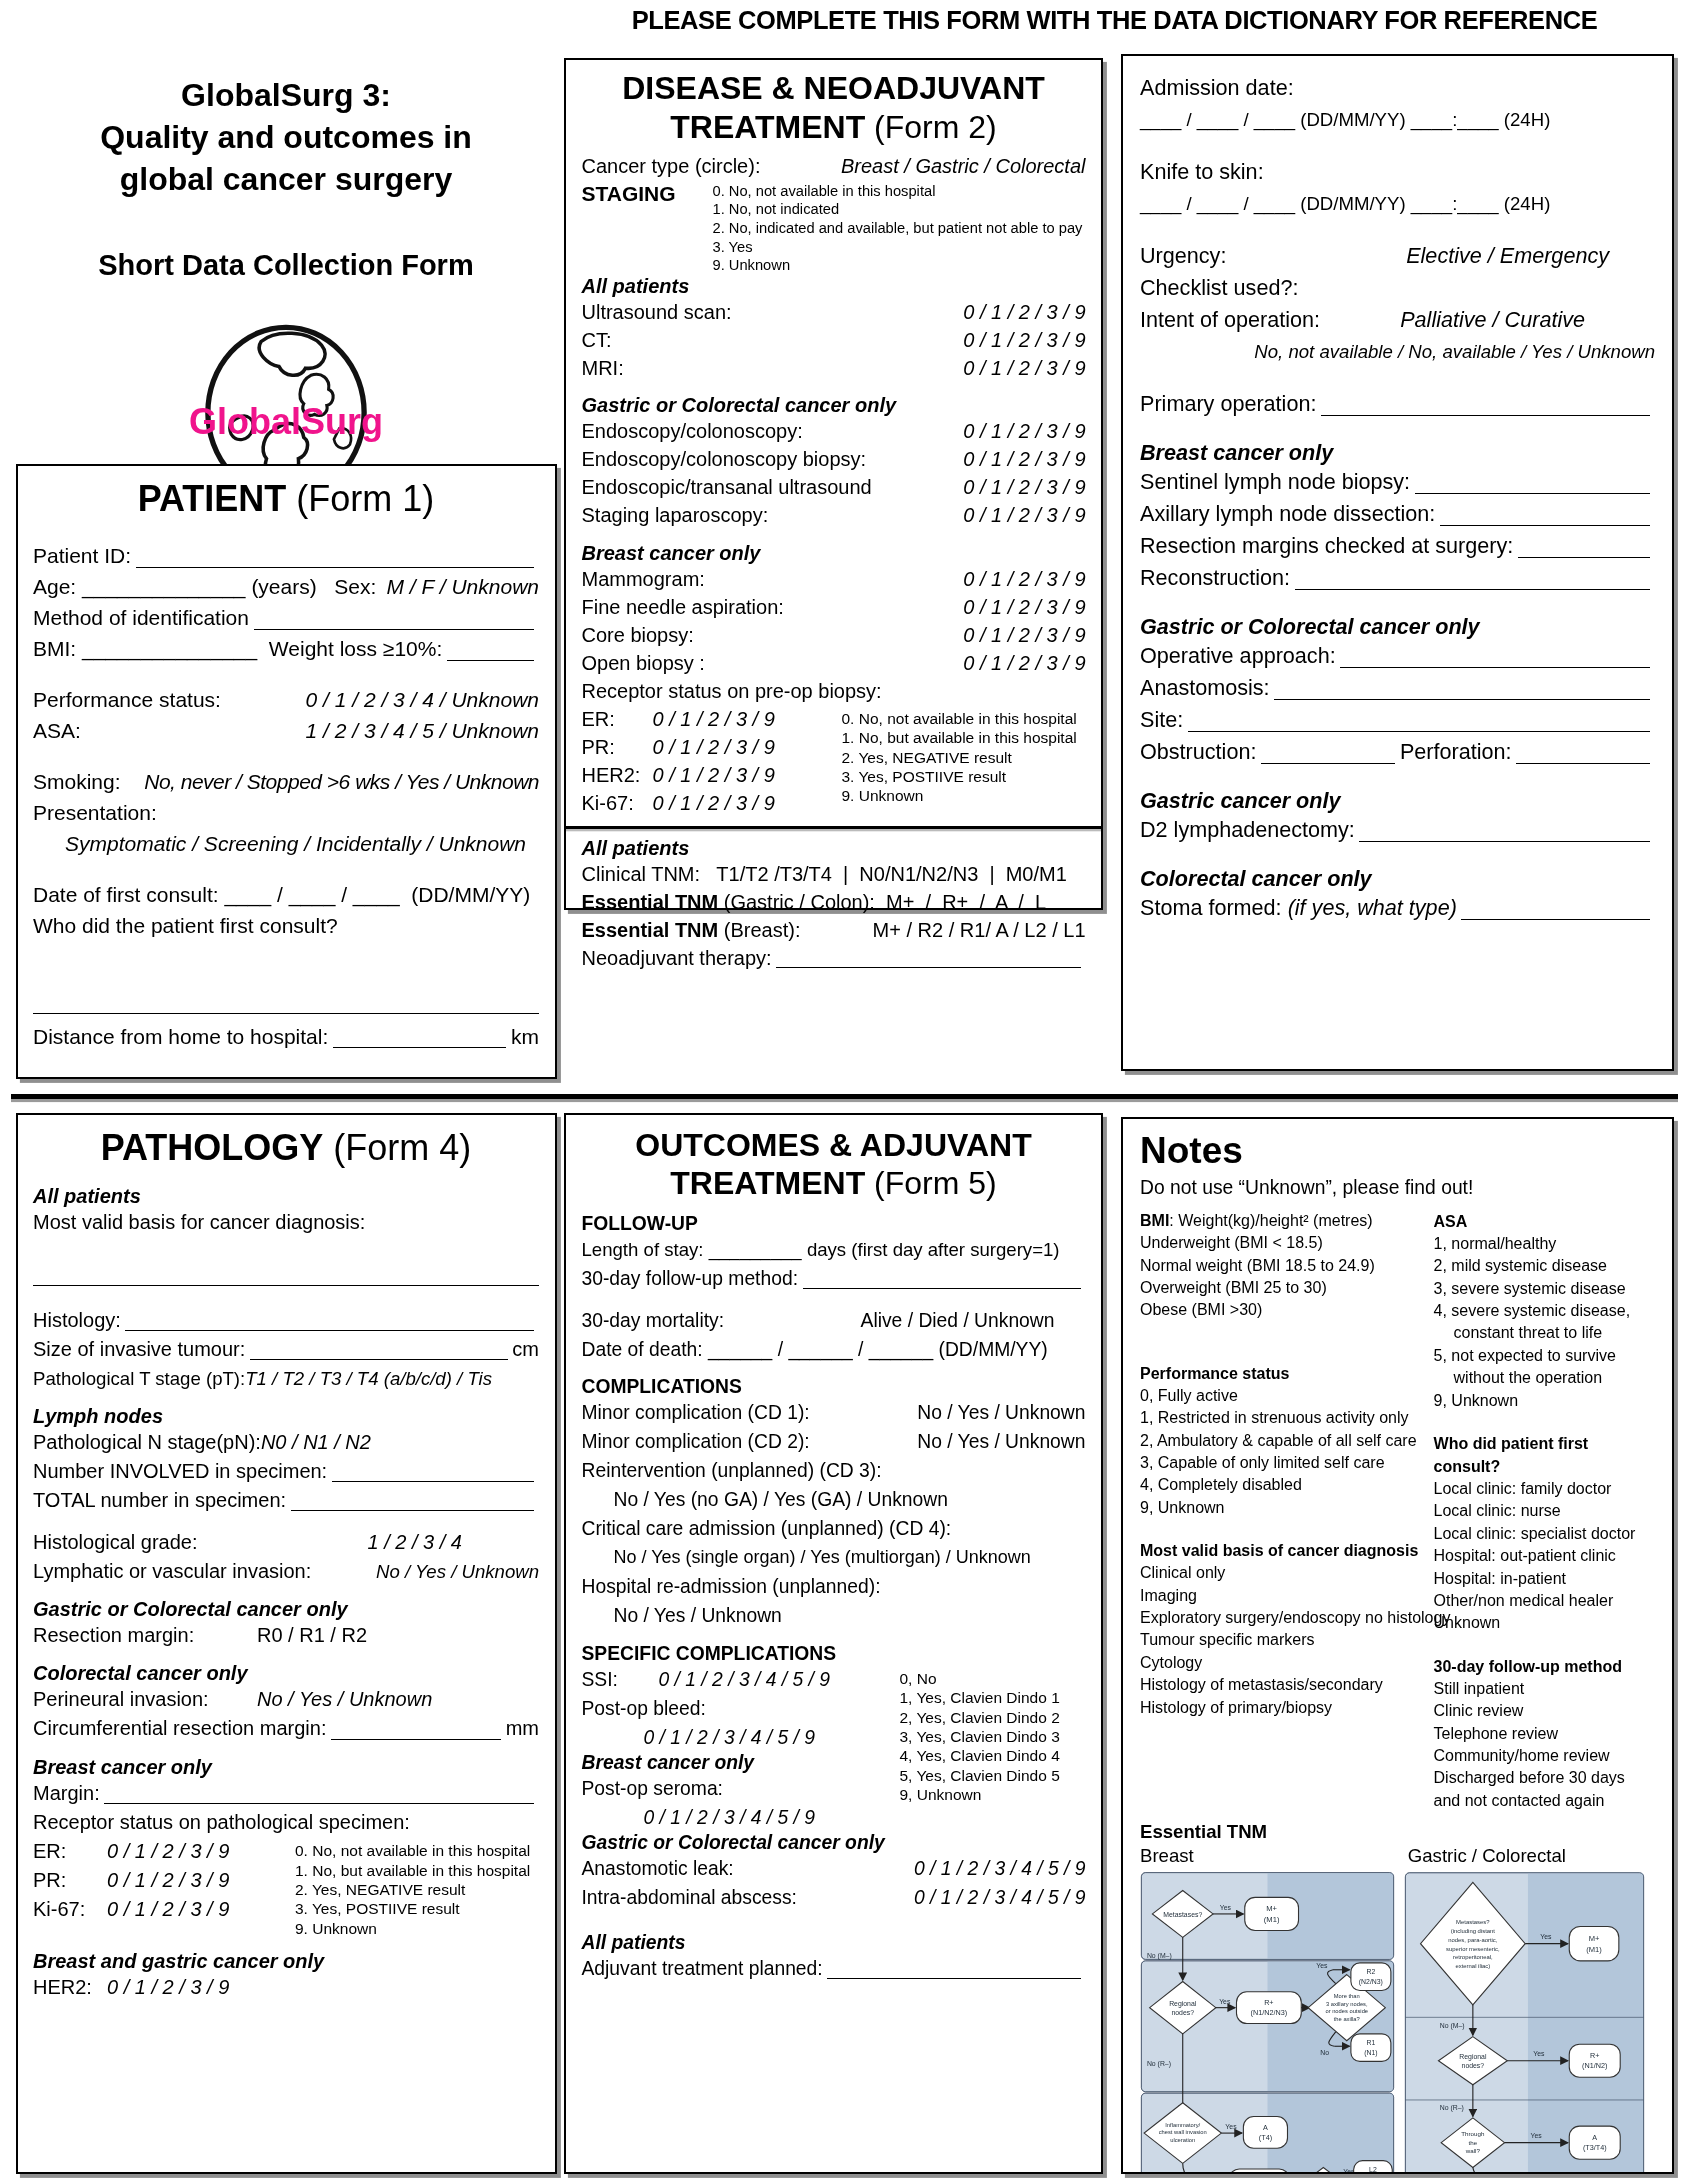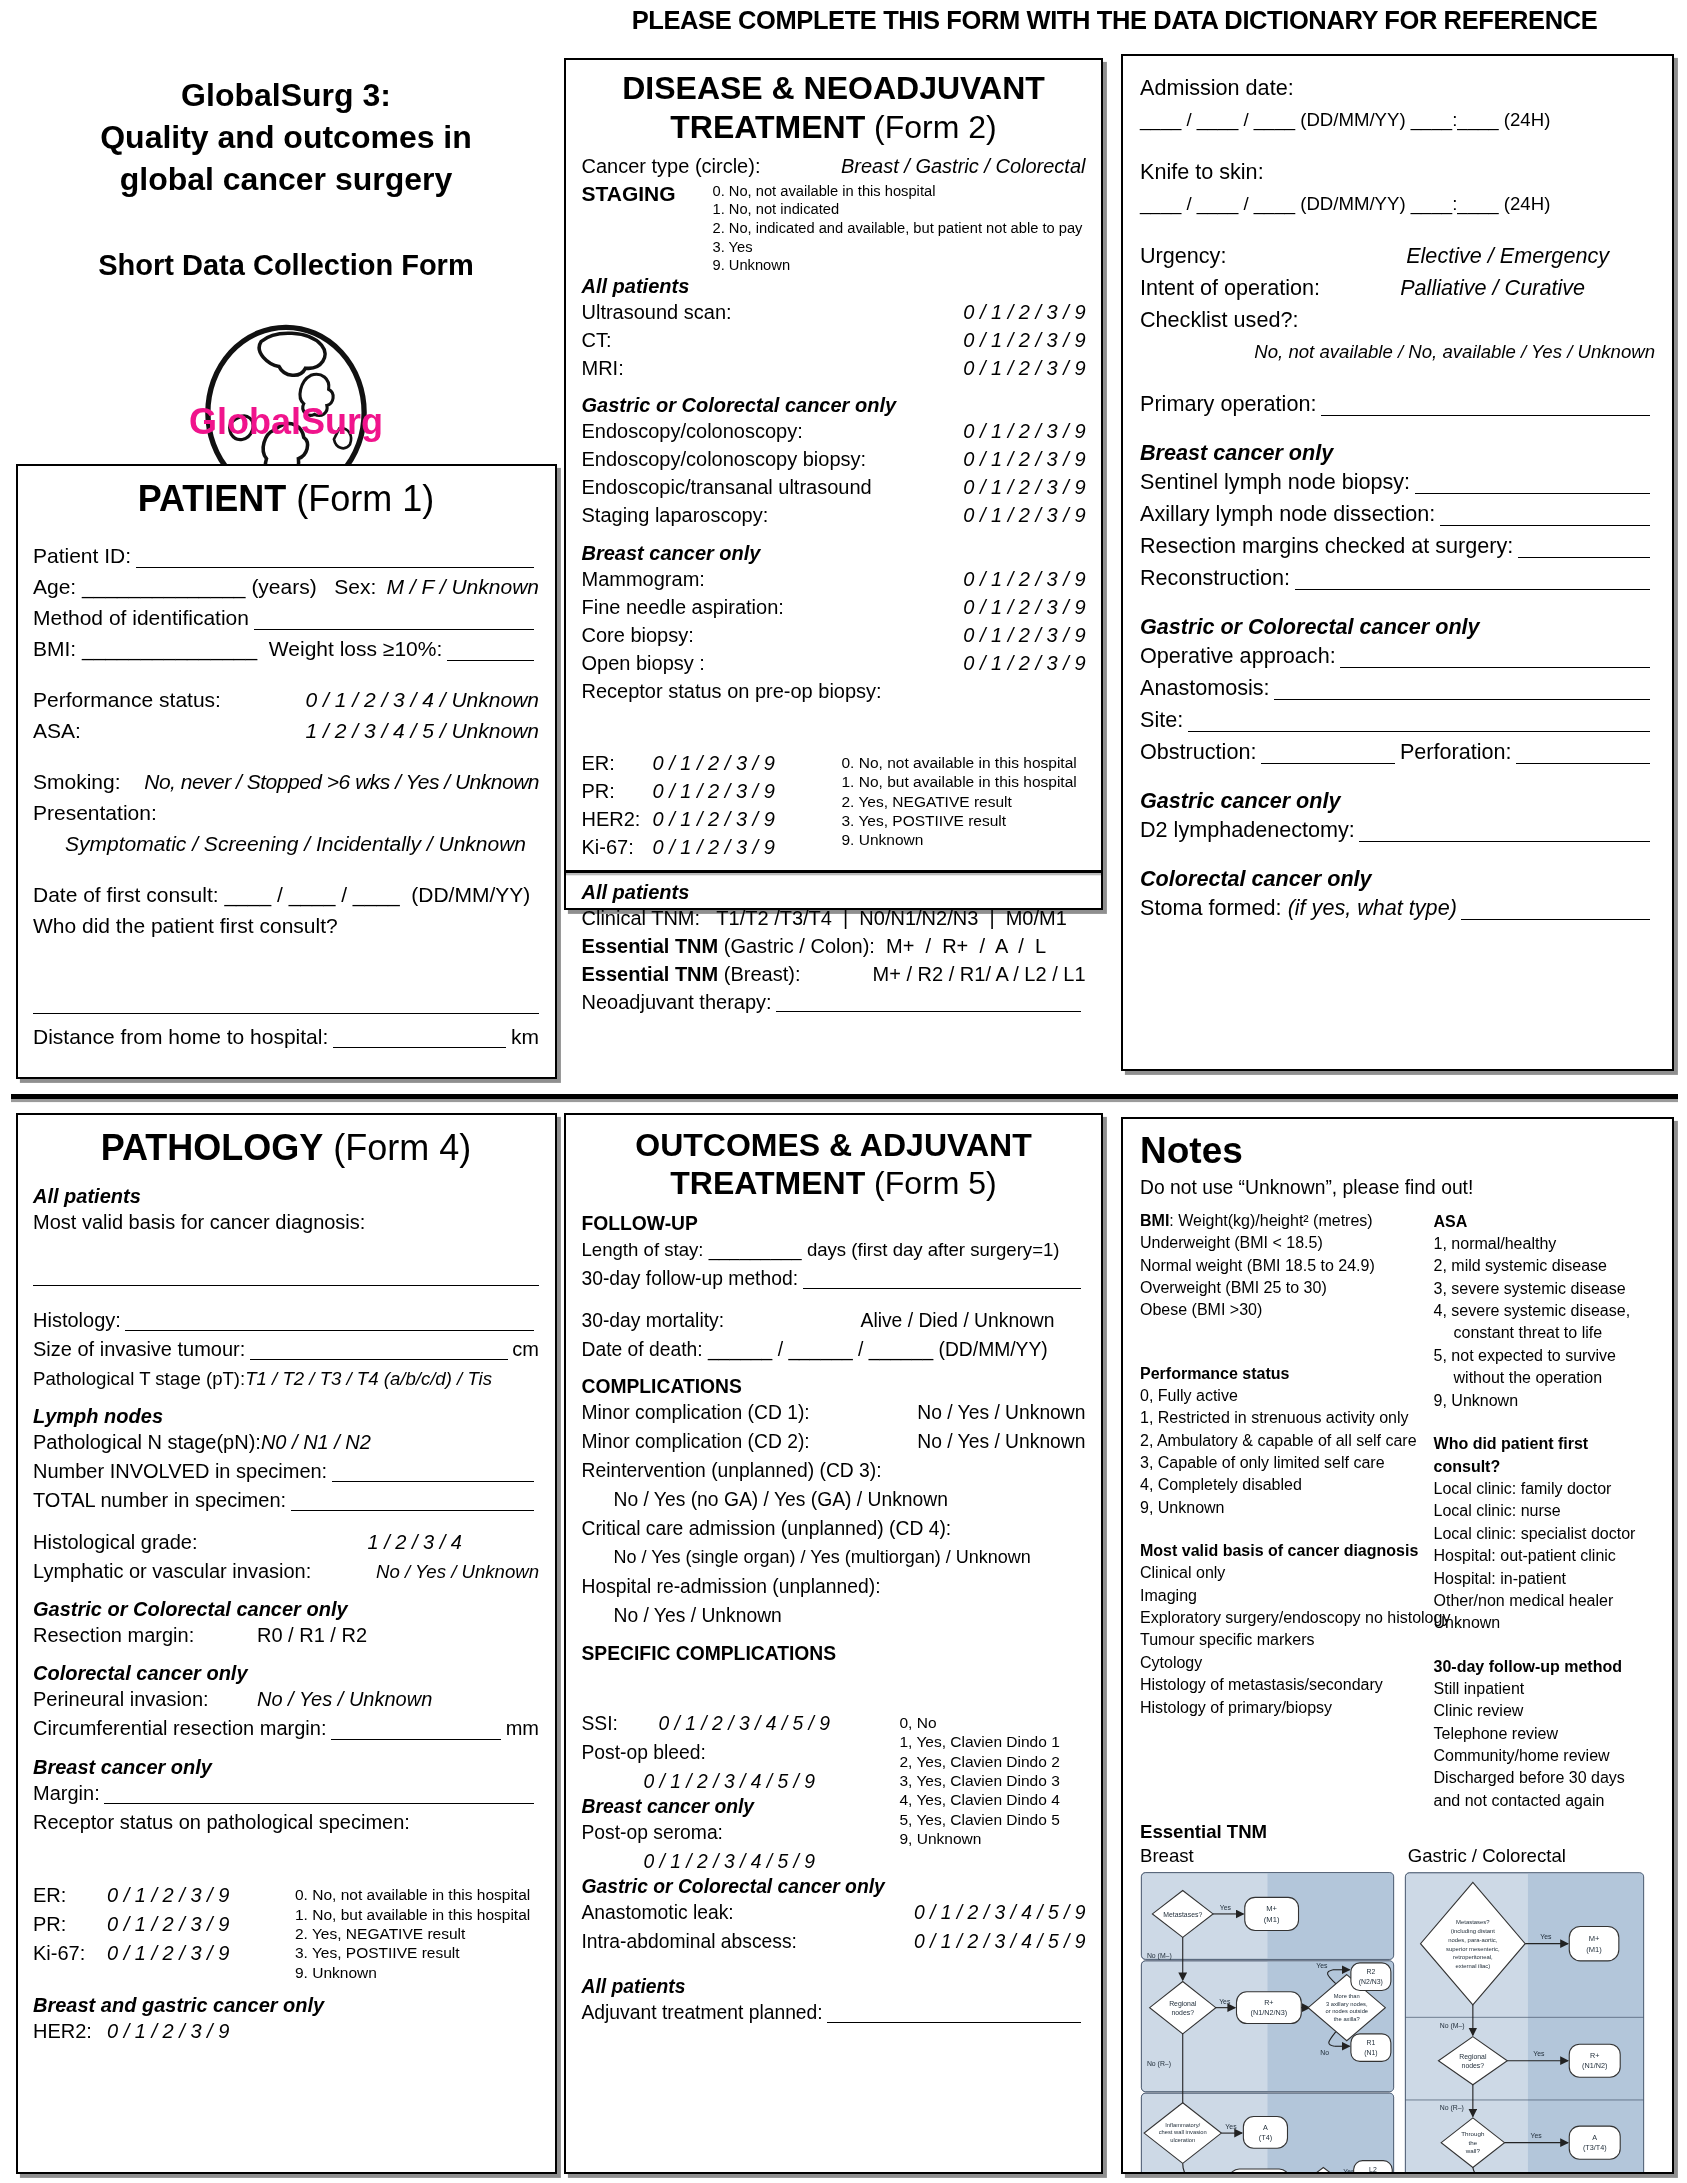--- a/index.html
+++ b/index.html
@@ -64,21 +64,21 @@
   #form4 .btitle{font-size:36px;margin-bottom:15.5px;}
   #form4 .row{line-height:29px;}
 
   
   #form5{left:564px;top:1113px;width:539px;height:1061px;padding:10.8px 15.5px;font-size:19.3px;}
   #form5 .btitle{font-size:32px;line-height:1.2;margin-bottom:10.8px;}
   #form5 .row{line-height:29px;}
 
   .fs24{font-size:18.6px;}
   .fs23{font-size:18px;}
-  .twocol{display:flex;align-items:flex-start;margin-top:44px;}
+  .twocol{display:flex;align-items:flex-start;}
   .twocol .lcol{flex:1 1 auto;}
   .twocol .rnote{width:244px;flex:0 0 auto;padding-top:4.6px;}
 
   
   #notes{left:1121px;top:1117px;width:553px;height:1057px;padding:10.8px 17px;font-size:16px;overflow:hidden;}
   #notes .ntitle{font-size:37px;font-weight:800;line-height:1.15;}
   #notes .nintro{font-size:19.3px;margin:4.6px 0 10.8px 0;}
   #notes .ncols{display:flex;}
   #notes .ncols .cl{width:57%;}
   #notes .ncols .cr{width:43%;}
@@ -307,26 +307,26 @@
       <span>Knife to skin:</span>
     </div>
   <div class="row fs24">
       <span class="pre">____ / ____ / ____ (DD/MM/YY) ____:____ (24H)</span>
     </div>
   <div class="gap2"></div>
   <div class="row sb">
       <span>Urgency:</span>
       <span class="opt" style="padding-right:46px">Elective   /   Emergency</span>
     </div>
+  <div class="row">
+      <span>Checklist used?:</span>
+    </div>
   <div class="row sb">
       <span>Intent of operation:</span>
       <span class="opt" style="padding-right:70px">Palliative  /  Curative</span>
-    </div>
-  <div class="row">
-      <span>Checklist used?:</span>
     </div>
   <div class="row fs24" style="justify-content:flex-end">
       <span class="opt">No, not available / No, available / Yes / Unknown</span>
     </div>
   <div class="gap2"></div>
   <div class="row">
       <span>Primary operation:</span>
       <span class="fill"></span>
     </div>
   <div class="gap2"></div>

